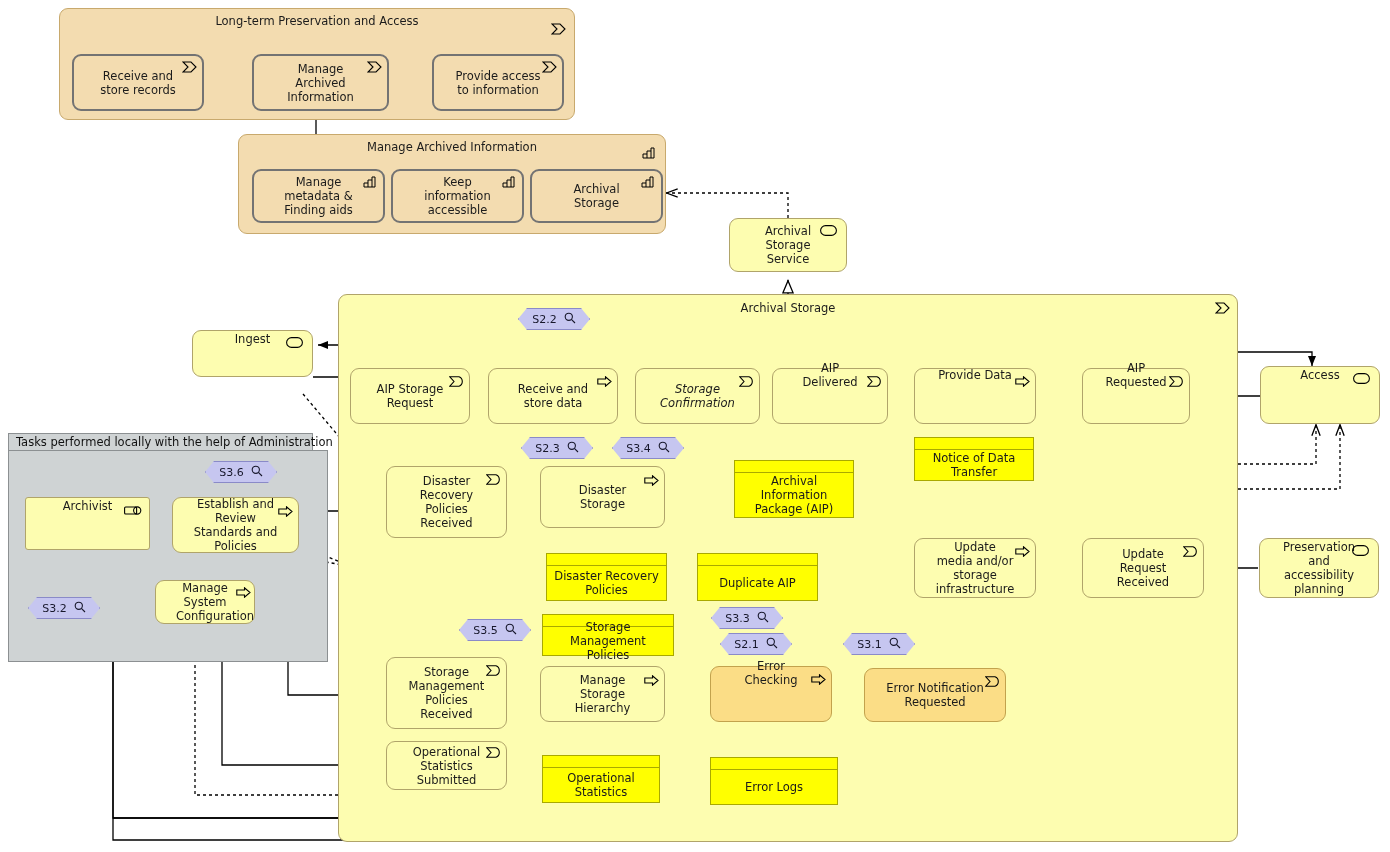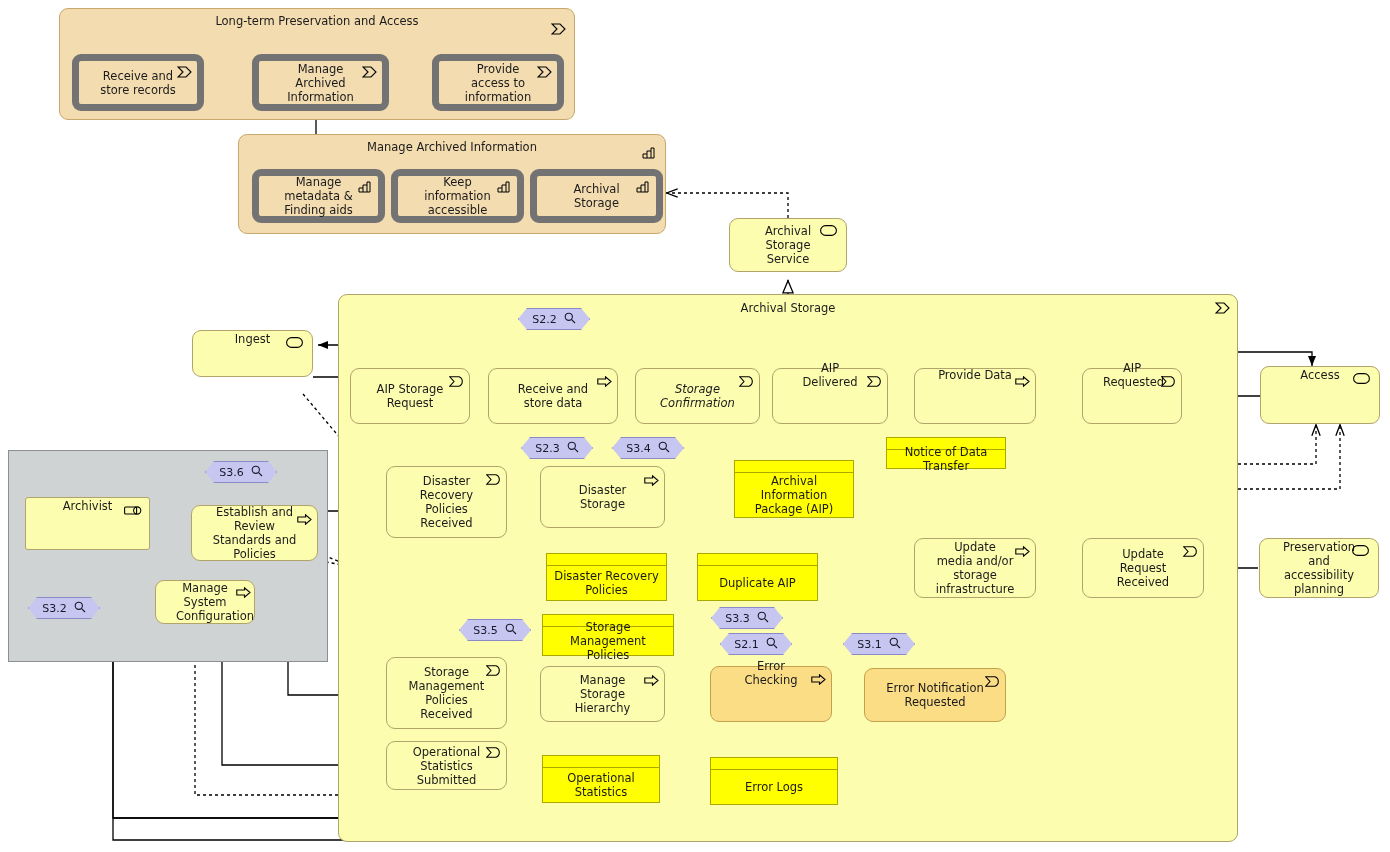--- a/index.html
+++ b/index.html
@@ -13,21 +13,21 @@
   .node{position:absolute;box-sizing:border-box;border:1px solid #b0a46a;
         display:flex;align-items:center;justify-content:center;text-align:center;
         font-size:11.5px;line-height:1.22;color:#1b1b1b;}
   .node .lbl{padding:0 14px;}
   .rnd{border-radius:9px;}
   .sq{border-radius:0;}
 
   
   .f-proc{background:#fdfdb0;}  
   .f-ev-gold{background:#fbdd86;border:1px solid #c2a24d;} 
-  .f-group{background:#f3dcb0;border:7px solid #737373;text-align:center;}
+  .f-group{background:#f3dcb0;border:2px solid #737373;text-align:center;}
 
   
   .container{position:absolute;box-sizing:border-box;background:#fdfdb0;
              border:1px solid #b0a46a;border-radius:9px;}
   .container > .ctitle{position:absolute;left:0;right:0;top:6px;text-align:center;
              font-size:11.5px;color:#1b1b1b;}
 
   
   .grpbox{position:absolute;box-sizing:border-box;background:#f3dcb0;
           border:1px solid #c8a96d;border-radius:9px;}
@@ -359,30 +359,30 @@
 
   <div class="node rnd f-proc withicon" style="left:914px;top:368px;width:122px;height:56px;">
     <span class="lbl topal" style="top:6px;">Provide Data</span>
     <span class="ic" style="top:7px;">
       <svg width="15" height="11" viewBox="0 0 15 11">
           <path d="M0.8,3 L8.5,3 L8.5,0.8 L14,5.5 L8.5,10.2 L8.5,8 L0.8,8 Z" fill="none" stroke="#000" stroke-width="1.1"></path>
         </svg>
     </span>
   </div>
 
-  <div class="node rnd f-proc withicon" style="left:1082px;top:368px;width:100px;height:56px;">
+  <div class="node rnd f-proc withicon" style="left:1082px;top:368px;width:108px;height:56px;">
     <span class="lbl topal" style="top:6px;">AIP Requested</span>
     <span class="ic" style="top:7px;">
       <svg width="16" height="11" viewBox="0 0 16 11">
           <path d="M0.8,0.8 L10,0.8 A5,5 0 0 1 10,10.2 L0.8,10.2 L5,5.5 Z" fill="none" stroke="#000" stroke-width="1.1"></path>
         </svg>
     </span>
   </div>
 
-  <div class="obj" style="left:886px;top:437px;width:120px;height:32px;">
+  <div class="obj" style="left:914px;top:437px;width:120px;height:44px;">
     <div class="bar"></div>
     <div class="otxt">Notice of Data Transfer</div>
   </div>
 
   <div class="obj" style="left:734px;top:460px;width:120px;height:58px;">
     <div class="bar"></div>
     <div class="otxt">Archival Information Package (AIP)</div>
   </div>
 
   <div class="node rnd f-proc withicon" style="left:386px;top:466px;width:121px;height:72px;">
@@ -485,34 +485,35 @@
     <div class="bar"></div>
     <div class="otxt">Operational Statistics</div>
   </div>
 
   <div class="obj" style="left:710px;top:757px;width:128px;height:48px;">
     <div class="bar"></div>
     <div class="otxt">Error Logs</div>
   </div>
 
   <div class="tabgrp" style="left:8px;top:433px;width:320px;height:229px;">
+    <div class="tab" style="width:305px;">Tasks performed locally with the help of Administration</div>
     <div class="body"></div>
   </div>
 
   <div class="node sq f-proc withicon" style="left:25px;top:497px;width:125px;height:53px;border-radius:3px;">
     <span class="lbl topal" style="top:8px;">Archivist</span>
     <span class="ic-c" style="right:7px;top:7px;">
       <svg width="18" height="11" viewBox="0 0 18 11">
         <rect x="0.6" y="2" width="12" height="7" rx="1" fill="none" stroke="#000" stroke-width="1.1"></rect>
         <circle cx="13.2" cy="5.5" r="3.6" fill="none" stroke="#000" stroke-width="1.1"></circle>
       </svg>
     </span>
   </div>
 
-  <div class="node rnd f-proc withicon" style="left:191px;top:497px;width:127px;height:56px;margin-top:8px;">
+  <div class="node rnd f-proc withicon" style="left:172px;top:497px;width:127px;height:56px;">
     <span class="lbl">Establish and Review Standards and Policies</span>
     <span class="ic" style="top:8px;">
       <svg width="15" height="11" viewBox="0 0 15 11">
           <path d="M0.8,3 L8.5,3 L8.5,0.8 L14,5.5 L8.5,10.2 L8.5,8 L0.8,8 Z" fill="none" stroke="#000" stroke-width="1.1"></path>
         </svg>
     </span>
   </div>
 
   <div class="node rnd f-proc withicon" style="left:155px;top:580px;width:100px;height:44px;">
     <span class="lbl">Manage System Configuration</span>

